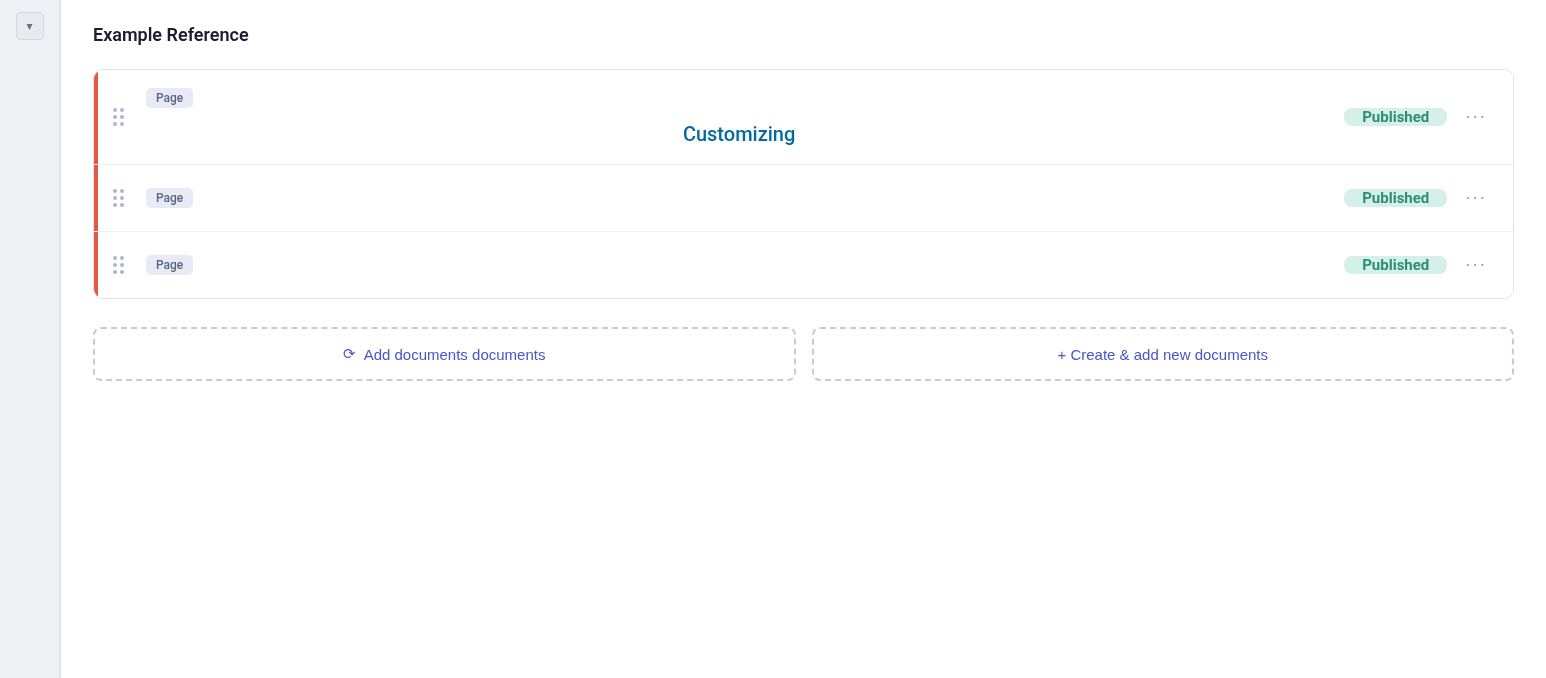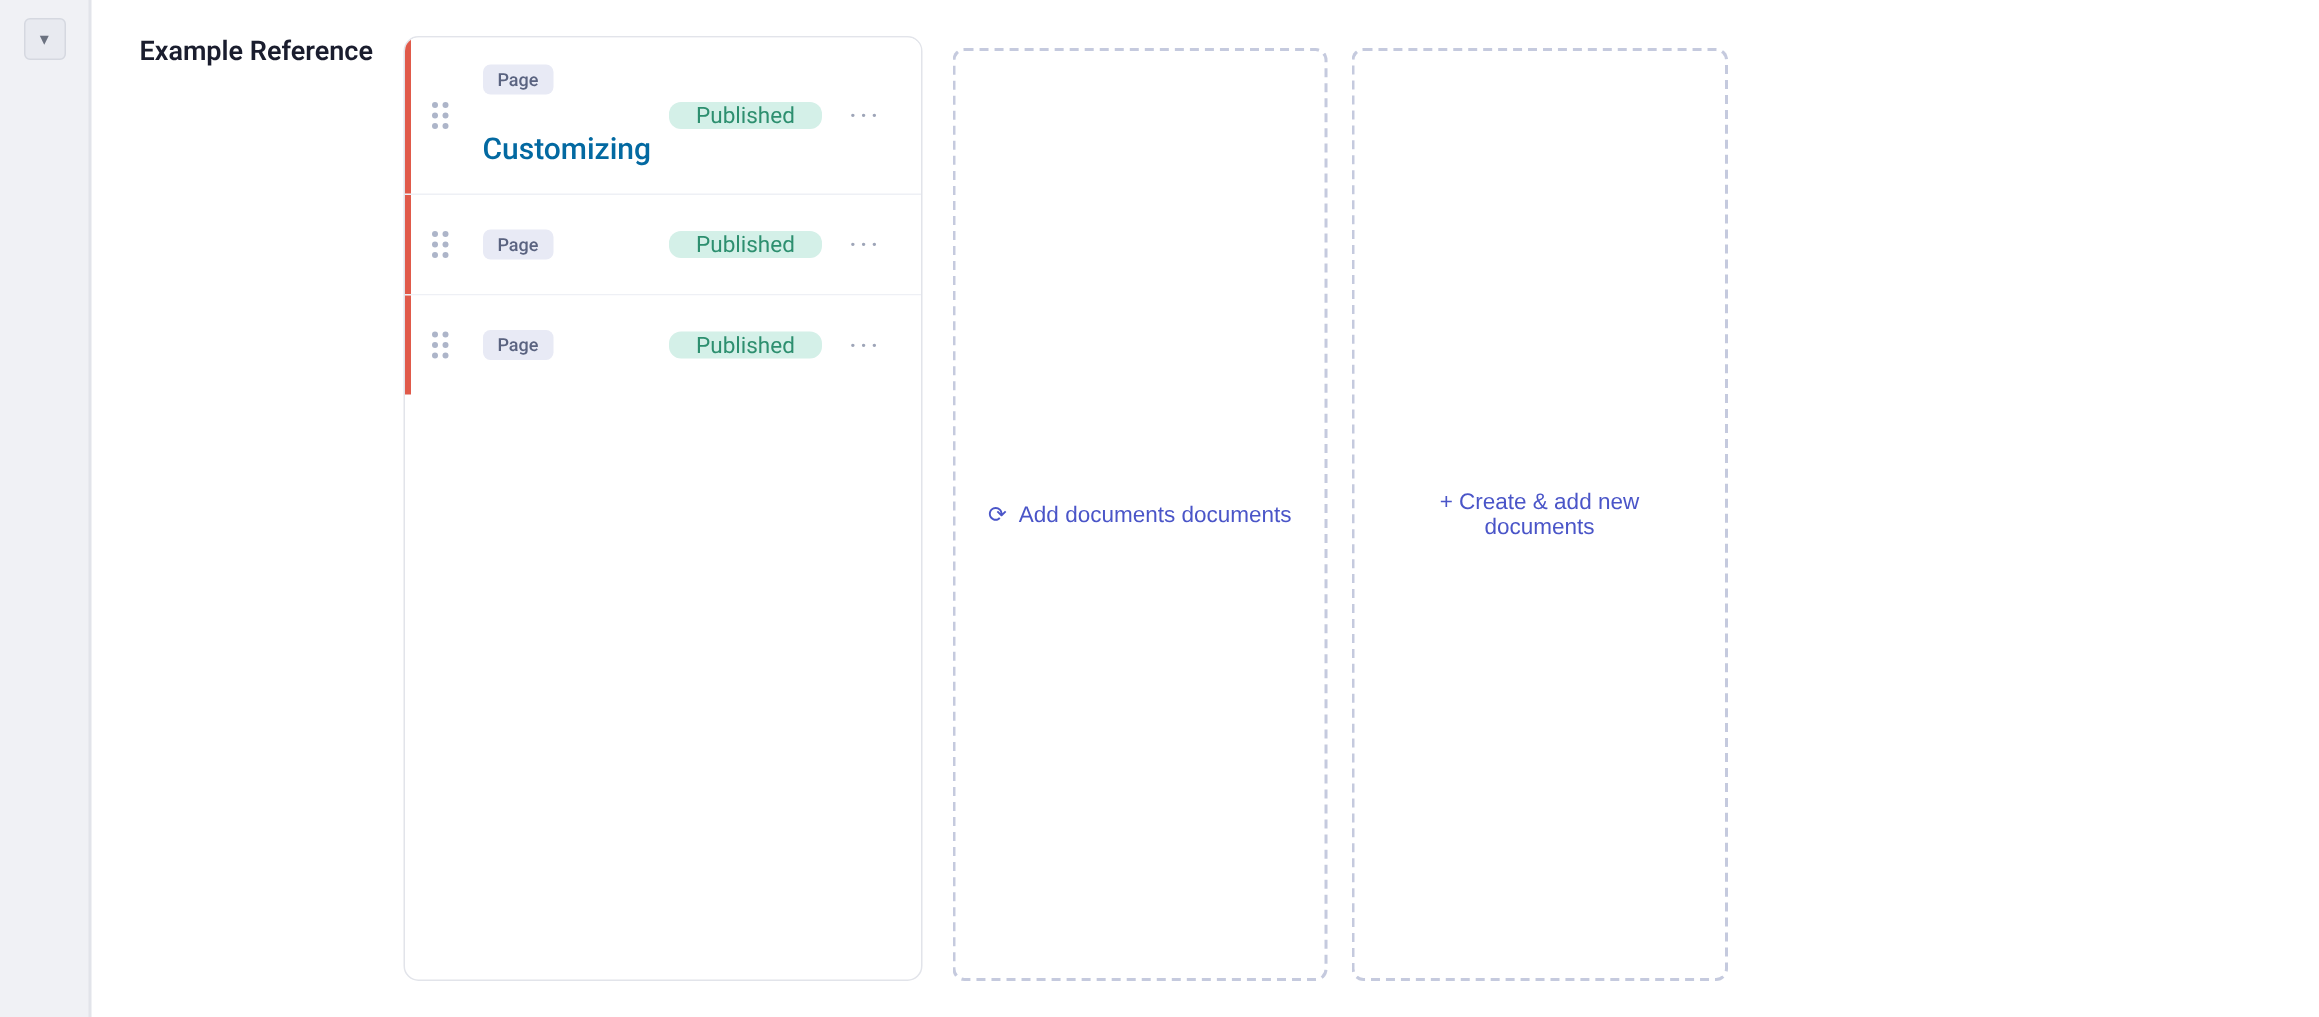--- a/index.html
+++ b/index.html
@@ -36,21 +36,21 @@
       color: #6b7280;
       font-size: 12px;
     }
 
     .main-content {
       flex: 1;
       padding: 24px 32px;
       background: #ffffff;
       border-left: 1px solid #e2e4ea;
       display: flex;
-      flex-direction: row;
+      flex-direction: column;
       gap: 20px;
     }
 
     .page-title {
       font-size: 18px;
       font-weight: 600;
       color: #1a1d2e;
       margin-bottom: 4px;
     }
 
@@ -107,21 +107,21 @@
       width: 4px;
       background: #e05a4a;
       border-radius: 0;
     }
 
     .doc-info {
       flex: 1;
       padding: 18px 12px 18px 4px;
       display: flex;
       flex-direction: column;
-      gap: 24px;
+      gap: 14px;
     }
 
     .doc-type-badge {
       display: inline-block;
       background: #e8eaf5;
       color: #5a6380;
       font-size: 12px;
       font-weight: 500;
       padding: 3px 10px;
       border-radius: 5px;
@@ -139,21 +139,21 @@
       display: flex;
       align-items: center;
       gap: 12px;
       padding-right: 20px;
     }
 
     .status-badge {
       background: #d4f0e8;
       color: #2d8f6f;
       font-size: 15px;
-      font-weight: 400;
+      font-weight: 700;
       padding: 0 18px;
       border-radius: 8px;
     }
 
     .more-btn {
       color: #9ea5b8;
       font-size: 20px;
       cursor: pointer;
       padding: 4px 6px;
       letter-spacing: 2px;

